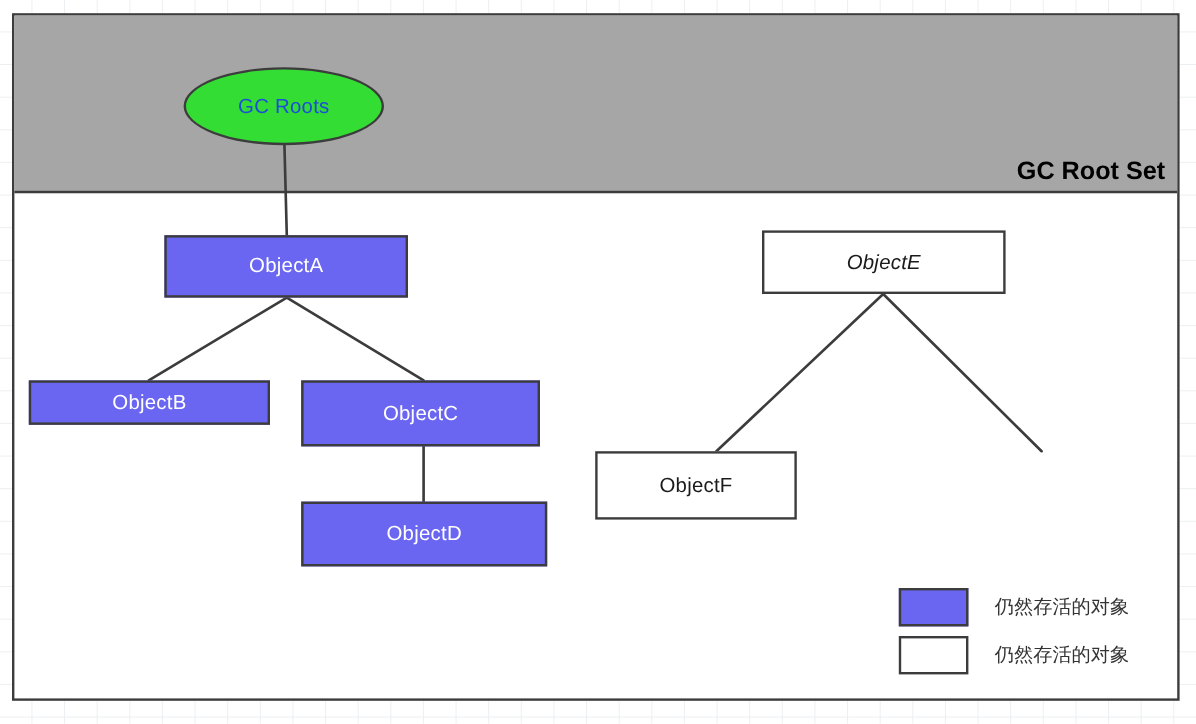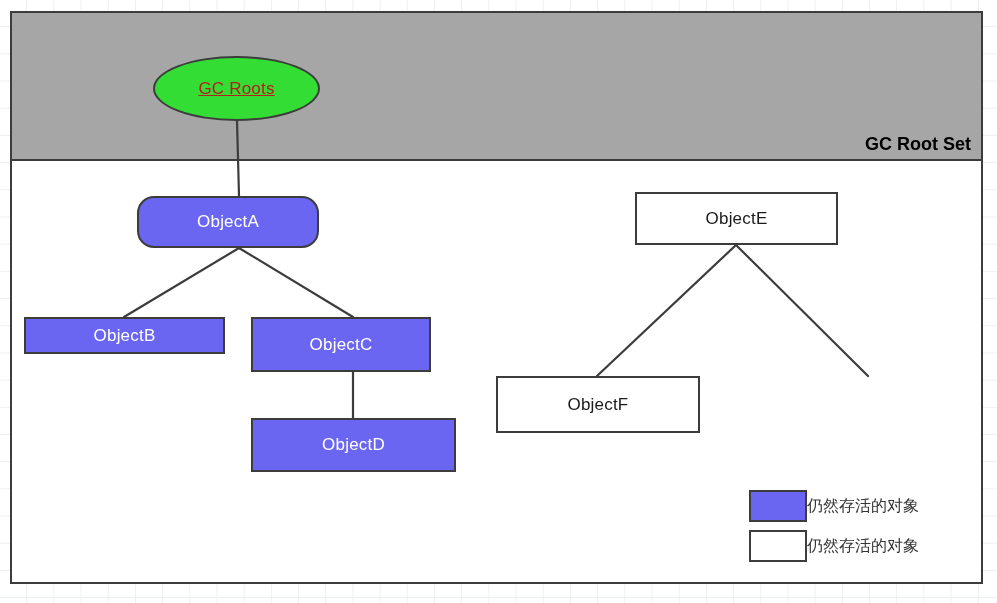--- a/index.html
+++ b/index.html
@@ -48,21 +48,21 @@
     width: 969px;
     height: 148px;
     background: #a6a6a6;
     border-bottom: 2px solid #3c3c3c;
     box-sizing: border-box;
   }
   #gc-root-set-label {
     position: absolute;
     right: 10px;
     bottom: 4px;
-    font-size: 18px;
+    font-size: 21px;
     font-weight: bold;
     color: #000000;
     white-space: nowrap;
   }
 
   
   #edges {
     position: absolute;
     left: 0;
     top: 0;
@@ -85,24 +85,23 @@
   .node.live {
     background: #6a66f2;
     color: #ffffff;
   }
   .node.dead {
     background: #ffffff;
     color: #1a1a1a;
   }
   .node.root {
     background: #33dd33;
-    color: #b91c1c;
+    color: #1d4ed8;
     border-radius: 50%;
     border: 2px solid #3c3c3c;
-    text-decoration: underline;
   }
 
   
   #legend {
     position: absolute;
     left: 749px;
     top: 486px;
   }
   .legend-row {
     display: flex;
@@ -112,20 +111,21 @@
   .legend-swatch {
     width: 58px;
     height: 32px;
     box-sizing: border-box;
     border: 2px solid #3c3c3c;
     flex: none;
   }
   .legend-swatch.live { background: #6a66f2; }
   .legend-swatch.dead { background: #ffffff; }
   .legend-text {
+    margin-left: 22px;
     font-size: 16px;
     color: #333333;
     white-space: nowrap;
   }
 </style>
 </head>
 <body>
 
 <div id="canvas">
 
@@ -151,41 +151,41 @@
       <path d="M 736 245 L 597 376"></path>
 
       <path d="M 736 245 L 868 376"></path>
     </g>
   </svg>
 
   <div class="node root" style="left:153px; top:56px; width:167px; height:65px;">
     <span>GC Roots</span>
   </div>
 
-  <div class="node live" style="left:137px; top:196px; width:182px; height:52px;border-radius:17px;">
+  <div class="node live" style="left:137px; top:196px; width:203px; height:52px;">
     <span>ObjectA</span>
   </div>
 
   <div class="node live" style="left:24px; top:317px; width:201px; height:37px;">
     <span>ObjectB</span>
   </div>
 
-  <div class="node live" style="left:251px; top:317px; width:180px; height:55px;">
+  <div class="node live" style="left:251px; top:317px; width:199px; height:55px;">
     <span>ObjectC</span>
   </div>
 
   <div class="node live" style="left:251px; top:418px; width:205px; height:54px;justify-content:center;">
     <span>ObjectD</span>
   </div>
 
-  <div class="node dead" style="left:635px; top:192px; width:203px; height:53px;">
+  <div class="node dead" style="left:635px; top:192px; width:203px; height:53px;font-style:italic;">
     <span>ObjectE</span>
   </div>
 
-  <div class="node dead" style="left:496px; top:376px; width:204px; height:57px;">
+  <div class="node dead" style="left:496px; top:376px; width:168px; height:57px;">
     <span>ObjectF</span>
   </div>
 
 
   <div id="legend">
     <div class="legend-row">
       <span class="legend-swatch live"></span>
       <span class="legend-text">仍然存活的对象</span>
     </div>
     <div class="legend-row">

